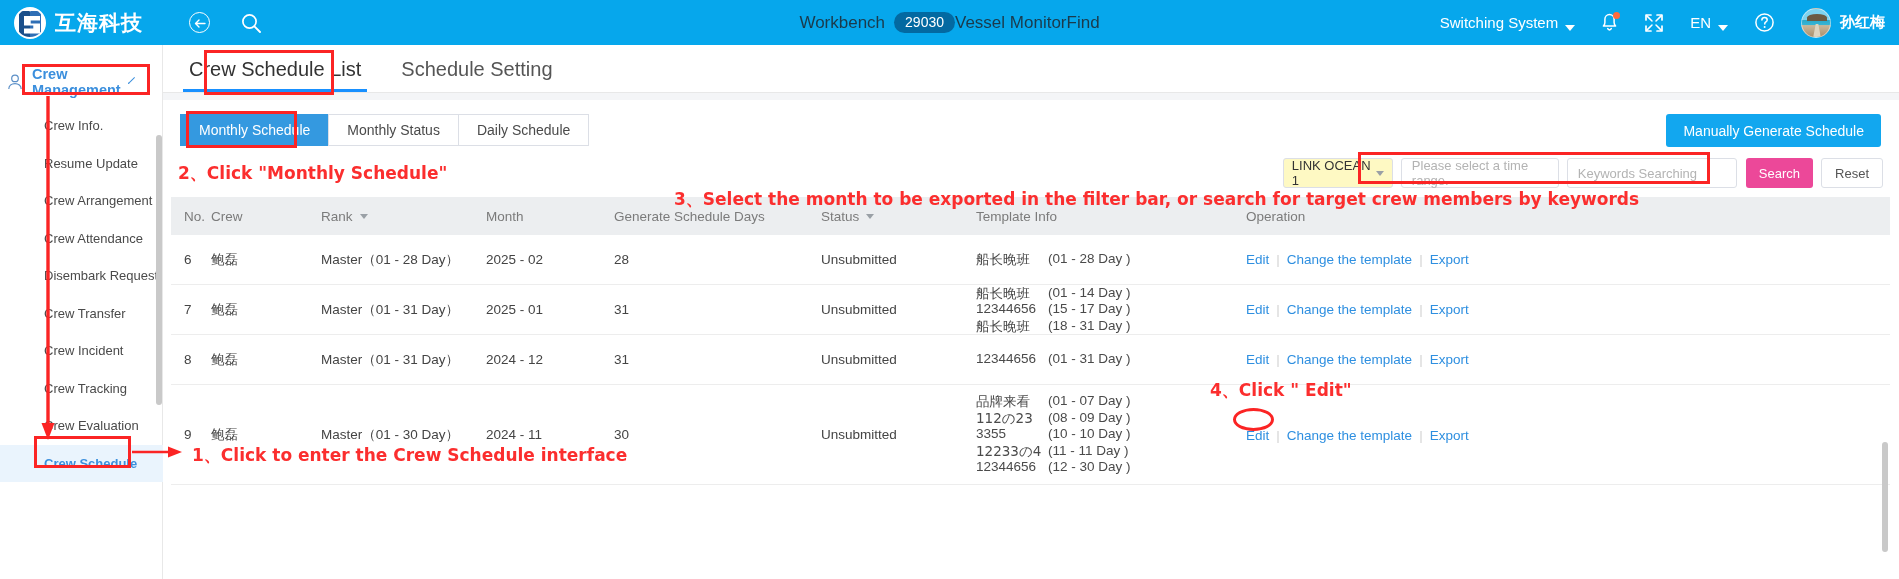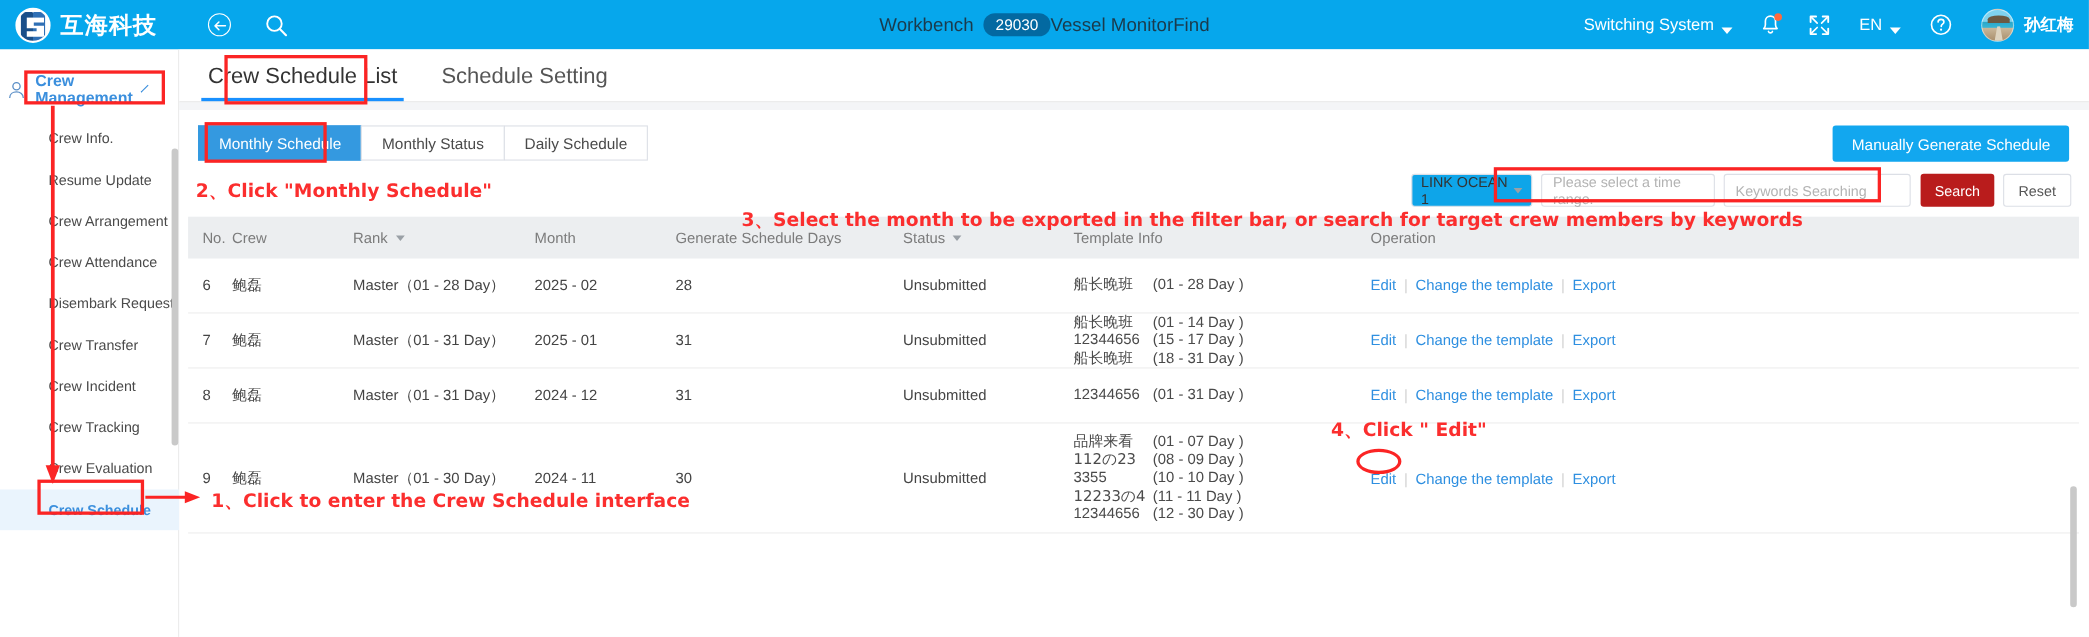--- a/index.html
+++ b/index.html
@@ -139,35 +139,35 @@
   }
   .seg.on{ background:#3499e0; border-color:#3499e0; color:#fff; }
   .gen-btn{
     position:absolute; right:18px; top:14px; height:33px; padding:0 17px;
     background:#12a7ef; color:#fff; font-size:14px; border-radius:3px;
     display:flex;align-items:center;
   }
 
   .filters{ position:absolute; right:16px; top:58px; display:flex; align-items:center; }
   .fsel{
-    width:110px;height:30px;border:1px solid #dcdfe6;border-radius:3px;background:#0ea5e9;
+    width:110px;height:30px;border:1px solid #dcdfe6;border-radius:3px;background:#fef9c3;
     display:flex;align-items:center;padding:0 8px;font-size:13px;color:#333;
   }
   .fsel .cv{
     margin-left:auto;width:0;height:0;border-left:4px solid transparent;border-right:4px solid transparent;
     border-top:5px solid #9aa0a6;
   }
   .finp{
     height:30px;border:1px solid #dcdfe6;border-radius:3px;background:#fff;
     display:flex;align-items:center;padding:0 10px;font-size:13px;color:#b3b3b3;margin-left:8px;
   }
   .finp.t1{ width:158px; }
   .finp.t2{ width:170px; }
   .search-btn{
-    height:30px;padding:0 13px;background:#b91c1c;color:#fff;font-size:13px;border-radius:3px;
+    height:30px;padding:0 13px;background:#ec4899;color:#fff;font-size:13px;border-radius:3px;
     display:flex;align-items:center;margin-left:9px;
   }
   .reset-btn{
     height:30px;padding:0 13px;background:#fff;border:1px solid #dcdfe6;color:#555;font-size:13px;
     border-radius:3px;display:flex;align-items:center;margin-left:8px;
   }
 
   
   .tbl{ position:absolute; left:8px; right:9px; top:97px; bottom:0; }
   .thead{

